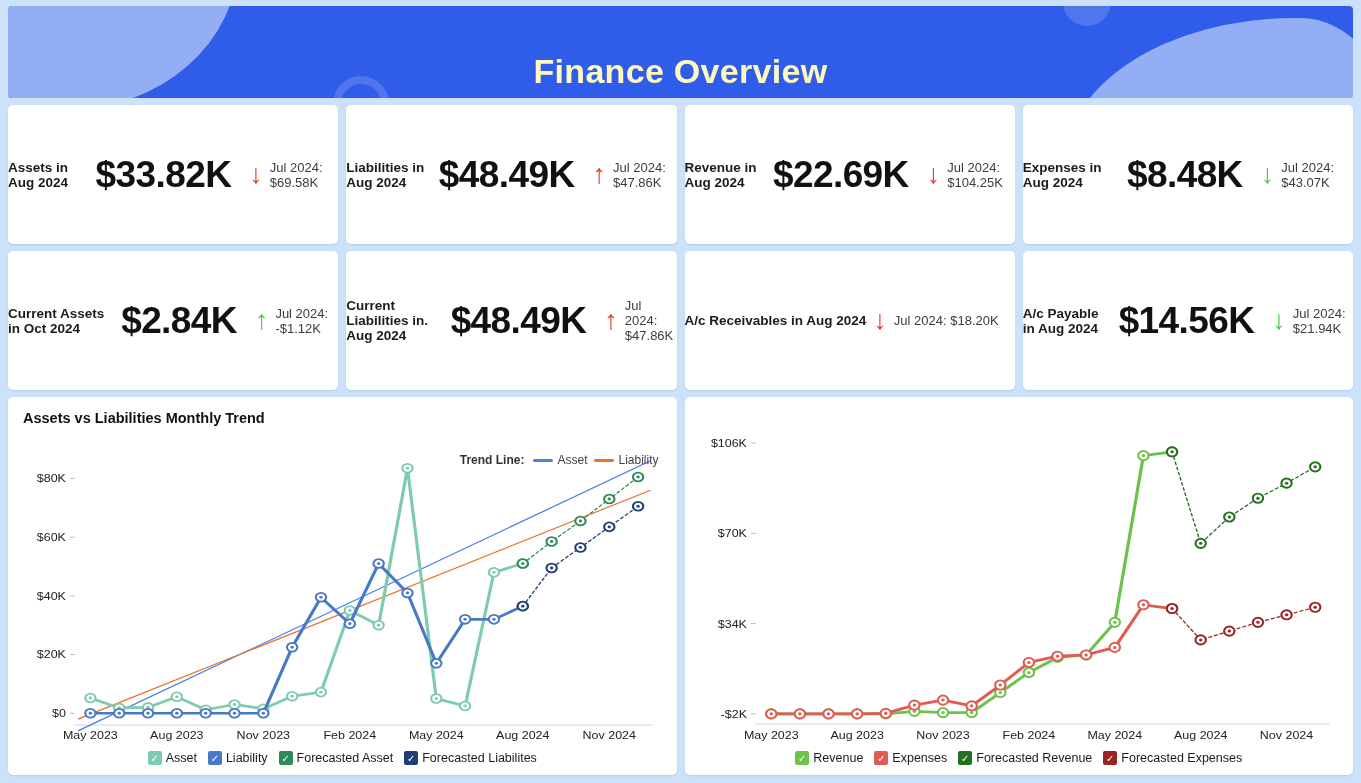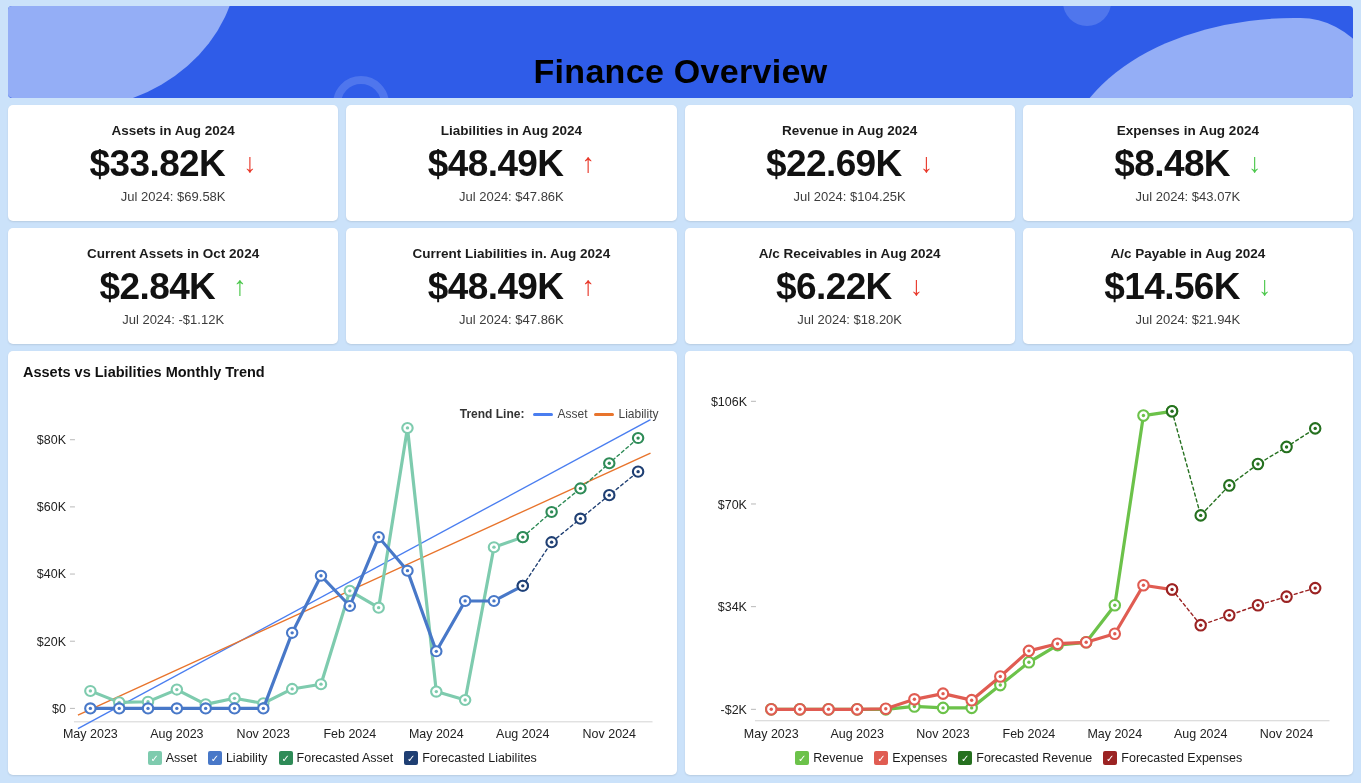--- a/index.html
+++ b/index.html
@@ -27,29 +27,29 @@
   }
   .ring-mid {
     position: absolute; left: 325px; bottom: -34px; width: 56px; height: 56px;
     border: 8px solid #4f76ed; border-radius: 50%;
   }
   .ring-right {
     position: absolute; left: 1055px; top: -28px; width: 48px; height: 48px;
     background: #4f76ed; border-radius: 50%;
   }
   .header-title {
-    position: relative; z-index: 3; color: #000000;
+    position: relative; z-index: 3; color: #fef9c3;
     font-size: 34px; font-weight: bold; letter-spacing: .3px; margin-top: 38px;
   }
 
   
   .kpi-row { display: flex; gap: 8px; flex: none; }
   .kpi-card {
-    flex: 1 1 0; height: 116px; background: #fff; border-radius: 5px;
-    display: flex; flex-direction: column; align-items: center; justify-content: center;
+    flex: 1 1 0; height: 139px; background: #fff; border-radius: 5px;
+    display: flex; flex-direction: row; align-items: center; justify-content: flex-start;
     gap: 7px; box-shadow: 0 1px 2px rgba(0,0,0,.10);
   }
   .kpi-title { font-size: 13.5px; font-weight: bold; color: #1b1b1b; }
   .kpi-value-wrap { display: flex; align-items: center; justify-content: center; gap: 18px; }
   .kpi-value { font-size: 37px; font-weight: bold; color: #111; letter-spacing: -.6px; line-height: 1; }
   .kpi-arrow { font-size: 27px; line-height: 1; font-weight: normal; }
   .kpi-sub { font-size: 13px; color: #3c3c3c; }
 
   
   .charts-row { display: flex; gap: 8px; flex: 1 1 auto; min-height: 0; }
@@ -138,21 +138,20 @@
         <div class="kpi-title">Current Liabilities in. Aug 2024</div>
         <div class="kpi-value-wrap">
           <span class="kpi-value">$48.49K</span>
           <span class="kpi-arrow" style="color: rgb(232, 57, 43);">↑</span>
         </div>
         <div class="kpi-sub">Jul 2024: $47.86K</div>
       </div>
       <div class="kpi-card">
         <div class="kpi-title">A/c Receivables in Aug 2024</div>
         <div class="kpi-value-wrap">
-          <span class="kpi-value">$6.22K</span>
           <span class="kpi-arrow" style="color: rgb(232, 57, 43);">↓</span>
         </div>
         <div class="kpi-sub">Jul 2024: $18.20K</div>
       </div>
       <div class="kpi-card">
         <div class="kpi-title">A/c Payable in Aug 2024</div>
         <div class="kpi-value-wrap">
           <span class="kpi-value">$14.56K</span>
           <span class="kpi-arrow" style="color: rgb(78, 200, 78);">↓</span>
         </div>

